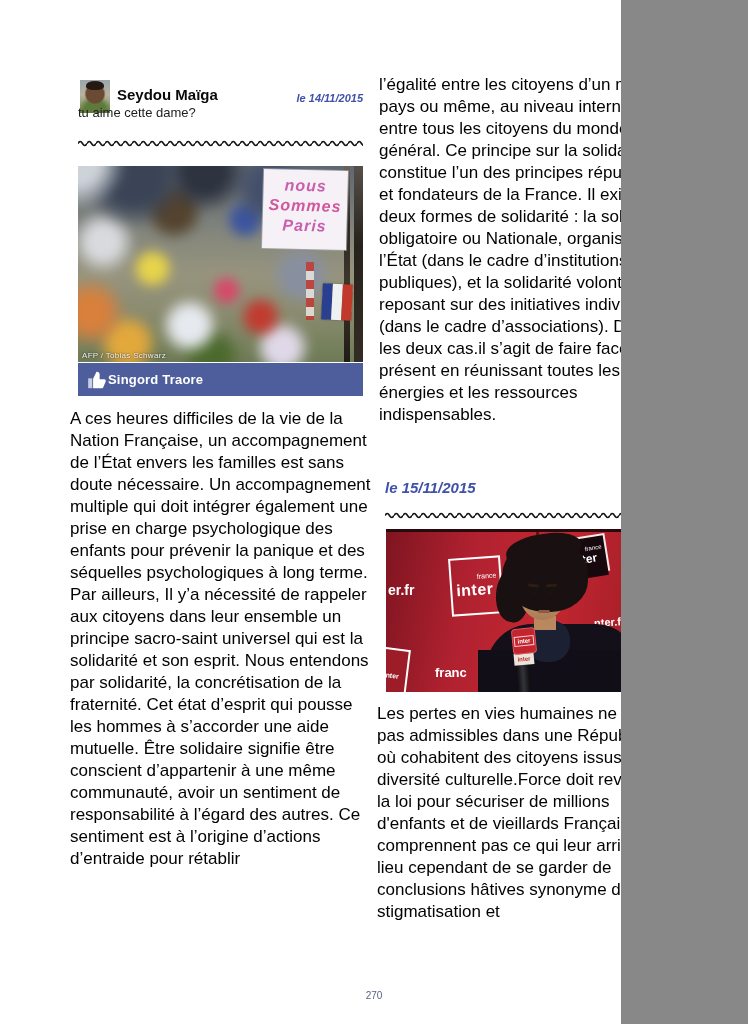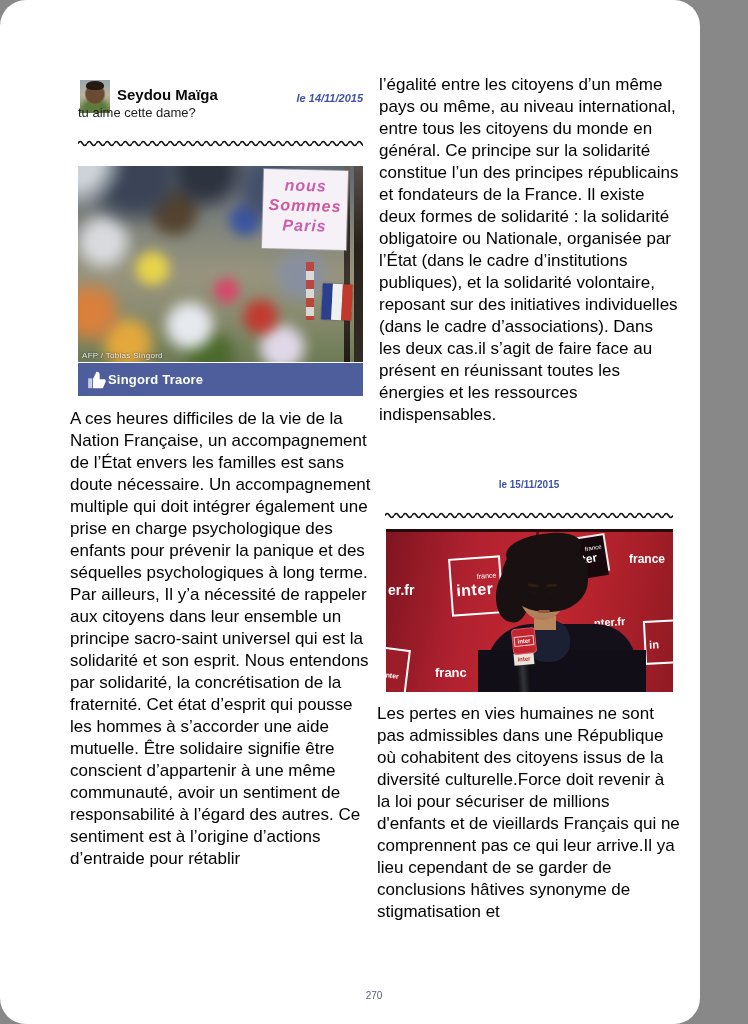--- a/index.html
+++ b/index.html
@@ -1,17 +1,17 @@
 <!DOCTYPE html>
 <html><head>
 <meta charset="utf-8">
 <style>
   html,body{margin:0;padding:0;background:#888;}
-  .page{position:relative;width:700px;height:1024px;background:#ffffff;
-        font-family:"Liberation Sans","DejaVu Sans",sans-serif;overflow:hidden;color:#050505;border-radius:26px;}
+  .page{position:relative;width:621px;height:1024px;background:#ffffff;
+        font-family:"Liberation Sans","DejaVu Sans",sans-serif;overflow:hidden;color:#050505;}
   .abs{position:absolute;}
 
   
   .avatar{left:80px;top:80px;width:30px;height:33px;overflow:hidden;
     background:
       radial-gradient(circle at 50% 42%, #6b4a33 0 36%, rgba(107,74,51,0) 44%),
       radial-gradient(circle at 50% 95%, #5d7a3c 0 30%, rgba(93,122,60,0) 48%),
       linear-gradient(180deg,#9aa7ae 0%,#b9b3a0 45%,#8d9a6d 75%,#6f7f4e 100%);}
   .avatar-hair{position:absolute;left:6px;top:1px;width:18px;height:9px;background:#241a12;border-radius:50% 50% 40% 40%;}
   .author{left:117px;top:86px;font-size:15px;font-weight:bold;color:#0a0a0a;}
@@ -60,21 +60,21 @@
   
   .likebar{left:78px;top:363px;width:285px;height:33px;background:#4e5d9b;display:flex;align-items:center;}
   .thumb{margin-left:10px;width:20px;height:18px;}
   .likename{color:#ffffff;font-size:13px;font-weight:bold;letter-spacing:.2px;}
 
   
   .para{font-size:17px;line-height:22px;text-align:left;color:#020202;}
   .para-left{left:70px;top:408px;width:301px;}
   .para-rtop{left:379px;top:74px;width:300px;}
   .para-rbot{left:377px;top:703px;width:304px;}
-  .date2{left:385px;top:479px;width:288px;text-align:center;font-size:10px;font-weight:bold;color:#3f51a8;}
+  .date2{left:385px;top:479px;width:288px;font-size:15px;font-weight:bold;font-style:italic;color:#3f51a8;}
 
   
   .photo2{left:386px;top:529px;width:287px;height:163px;overflow:hidden;
     background:linear-gradient(100deg,#7e1520 0%,#b02130 28%,#c42731 55%,#a81f29 82%,#8f1a23 100%);
     border-top:3px solid #2a090d;box-sizing:border-box;color:#fff;}
   .p2-seam{left:150px;top:0;width:3px;height:163px;background:rgba(35,0,6,.55);}
   .p2-erfr{left:2px;top:50px;font-size:14px;font-weight:bold;}
   .p2-francetop{left:243px;top:20px;font-size:12px;font-weight:bold;}
   .p2-nterfr{left:208px;top:84px;font-size:11px;font-weight:bold;transform:rotate(-4deg);}
   .p2-franc{left:49px;top:133px;font-size:13px;font-weight:bold;}
@@ -142,21 +142,21 @@
     <div class="abs p1-flag">
         <i></i>
         <i></i>
         <i></i>
       </div>
     <div class="abs p1-sign">
       <div>nous</div>
       <div>Sommes</div>
       <div>Paris</div>
     </div>
-    <div class="abs p1-credit">AFP / Tobias Singord</div>
+    <div class="abs p1-credit">AFP / Tobias Schwarz</div>
   </div>
 
   <div class="abs likebar">
     <svg class="thumb" viewBox="0 0 24 22">
       <rect x="0" y="9" width="5" height="12" fill="#c9d0e4"></rect>
       <path d="M6 21 h10.5 c1 0 1.8-.6 2.1-1.5 l2.8-6.8 c.5-1.2-.4-2.7-1.7-2.7 H14 V4.2 C14 2.4 12.6 1 10.8 1 L10.2 1 6 9.5 Z" fill="#ffffff"></path>
     </svg>
     <span class="likename">Singord Traore</span>
   </div>
 

